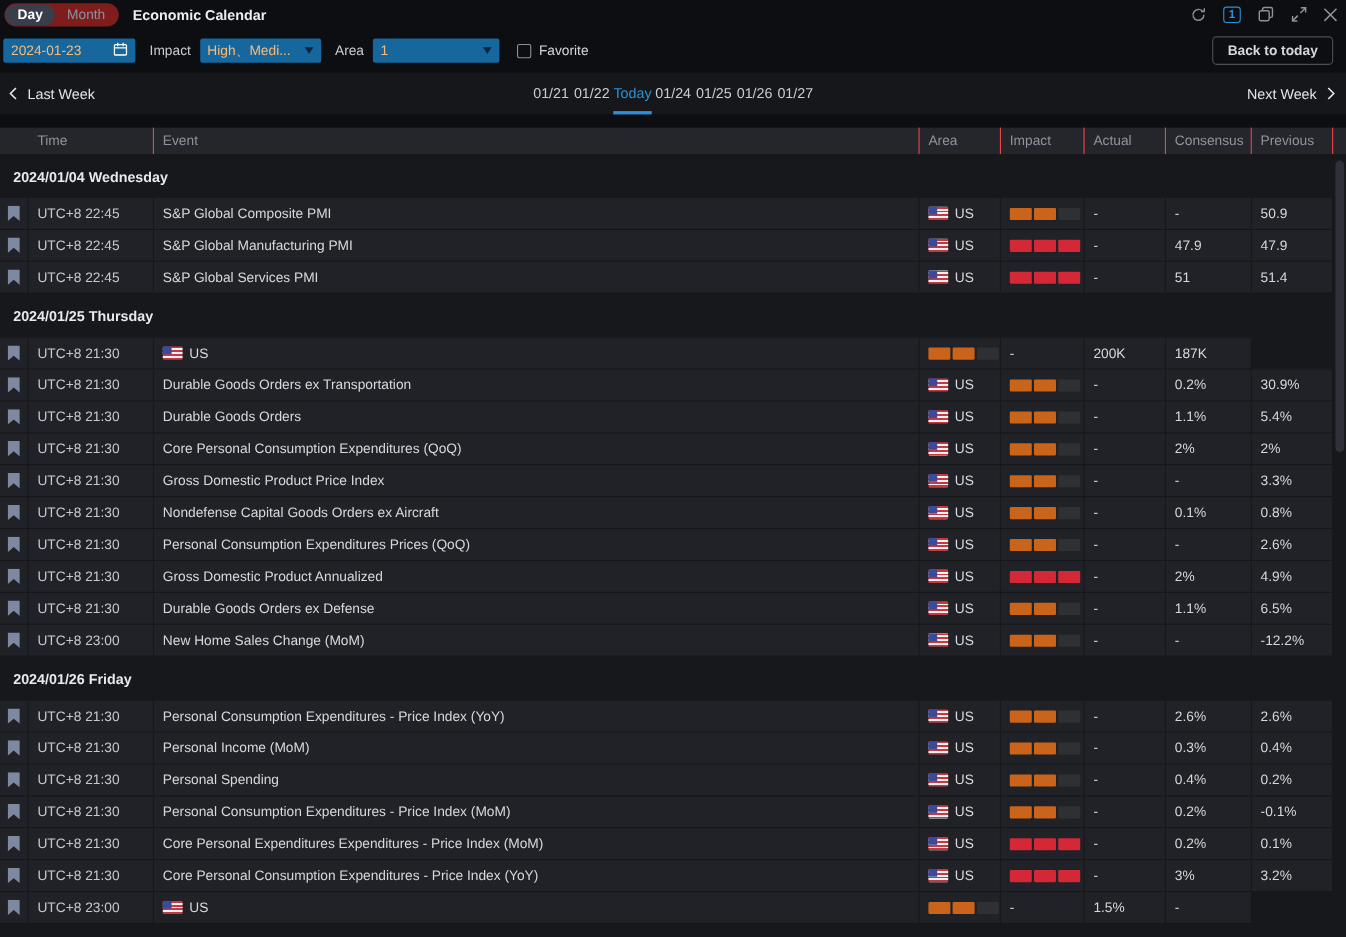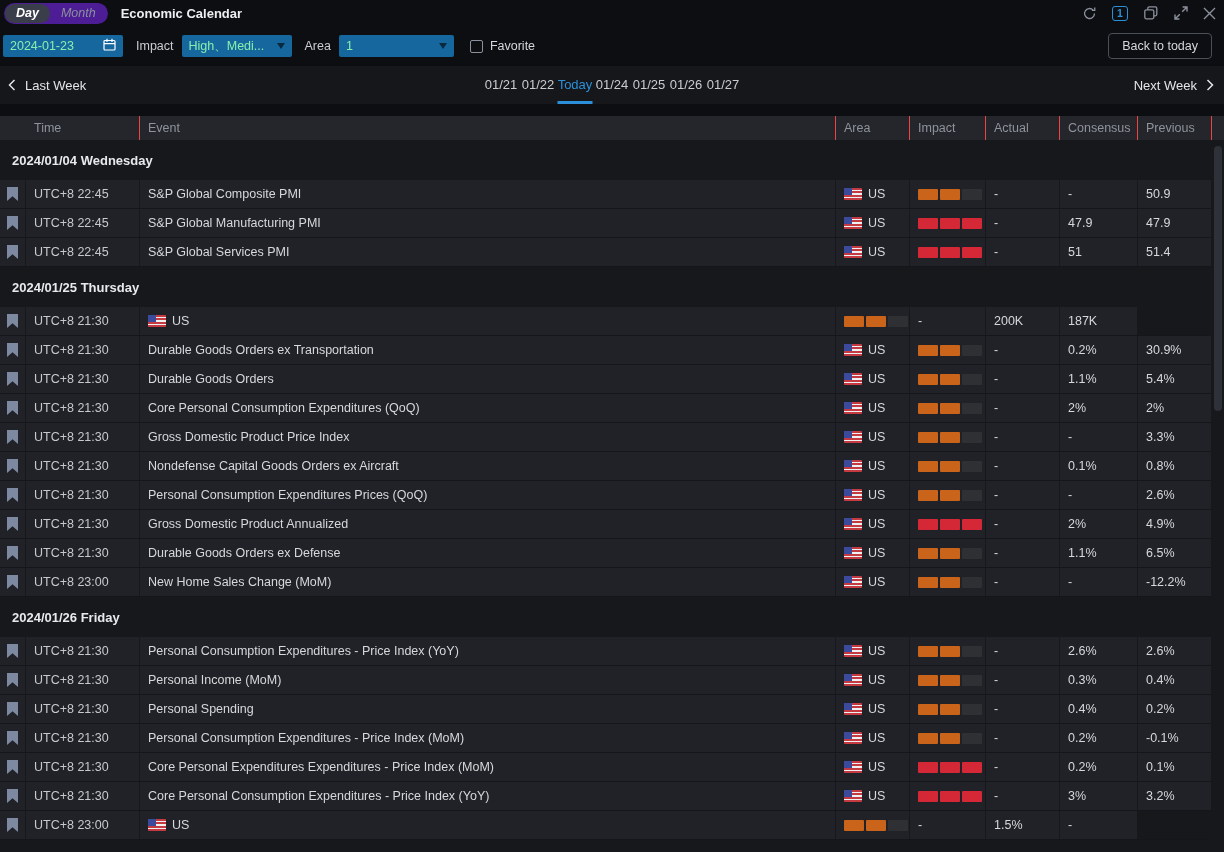--- a/index.html
+++ b/index.html
@@ -1,41 +1,41 @@
 <!DOCTYPE html>
 <html><head>
 <meta charset="utf-8">
 <style>
   * { margin:0; padding:0; box-sizing:border-box; }
   html,body { width:1224px; height:852px; overflow:hidden; background:#0d0e11;
     font-family:"Liberation Sans","DejaVu Sans",sans-serif; }
   
   .titlebar { height:26px; display:flex; align-items:center; padding:0 8px 0 4px; background:#0d0e11; }
-  .seg { display:flex; align-items:center; background:#4c1d95; border-radius:11px; height:21px; padding:1px;font-style:italic; }
+  .seg { display:flex; align-items:center; background:#7f1d1d; border-radius:11px; height:21px; padding:1px; }
   .seg .opt { padding:0 11px; font-size:12.5px; color:#8b919c; height:19px; line-height:19px; border-radius:10px; cursor:default; }
   .seg .opt.active { color:#ffffff; background:#3a3e4a; font-weight:bold; }
   .app-title { margin-left:13px; font-weight:bold; font-size:13px; color:#eceef0;text-align:center; }
   .win-icons { margin-left:auto; display:flex; align-items:center; gap:15px; }
   .win-icons svg { display:block; }
   .one-box { width:16px; height:15px; border:1.5px solid #2b90d9; border-radius:3px; color:#2b90d9;
     font-size:10.5px; font-weight:bold; display:flex; align-items:center; justify-content:center; }
   
   .filterbar { height:40px; display:flex; align-items:center; background:#0d0e11; padding:0 12px 0 3px; }
-  .bluebox { height:22px; background:#15679e; border-radius:2px; color:#86efac; font-size:12.5px;
+  .bluebox { height:22px; background:#15679e; border-radius:2px; color:#fdba74; font-size:12.5px;
     display:flex; align-items:center; justify-content:space-between; padding:0 7px; }
   .datebox { width:120px; }
   .flabel { color:#c9ccd2; font-size:12.5px; margin-left:13px; }
   .dd-impact { width:110px; margin-left:8px; }
   .dd-area { width:115px; margin-left:8px; }
   .caret { width:0; height:0; border-left:4.5px solid transparent; border-right:4.5px solid transparent;
     border-top:6px solid #0a2940; }
   .checkbox { width:13px; height:13px; border:1.5px solid #8b919c; border-radius:2px; margin-left:16px; flex:none; }
   .fav-label { margin-left:7px; color:#d5d7db; font-size:12.5px; }
   .backbtn { margin-left:auto; height:26px; padding:0 13px; border:1px solid #4a4e57; border-radius:4px;
-    color:#d5d7db; font-size:12.5px; display:flex; align-items:center; background:transparent; }
+    color:#d5d7db; font-size:12.5px; display:flex; align-items:center; background:transparent;font-weight:bold; }
   
   .weeknav { height:38px; display:flex; align-items:center; background:#16171b; position:relative; }
   .wk-btn { display:flex; align-items:center; gap:9px; color:#e4e5e8; font-size:13px; }
   .wk-prev { margin-left:8px; }
   .wk-next { margin-left:auto; margin-right:10px; }
   .days { position:absolute; left:50%; transform:translateX(-50%); display:flex; height:100%; align-items:center; }
   .day { width:37px; text-align:center; font-size:13px; color:#c9ccd1; position:relative; height:100%; line-height:38px; }
   .day.active { color:#2b90d9; }
   .day.active::after { content:""; position:absolute; left:1px; right:1px; bottom:0; height:3px; background:#2b90d9; }
   .gapstrip { height:12px; background:#0d0e11; }

